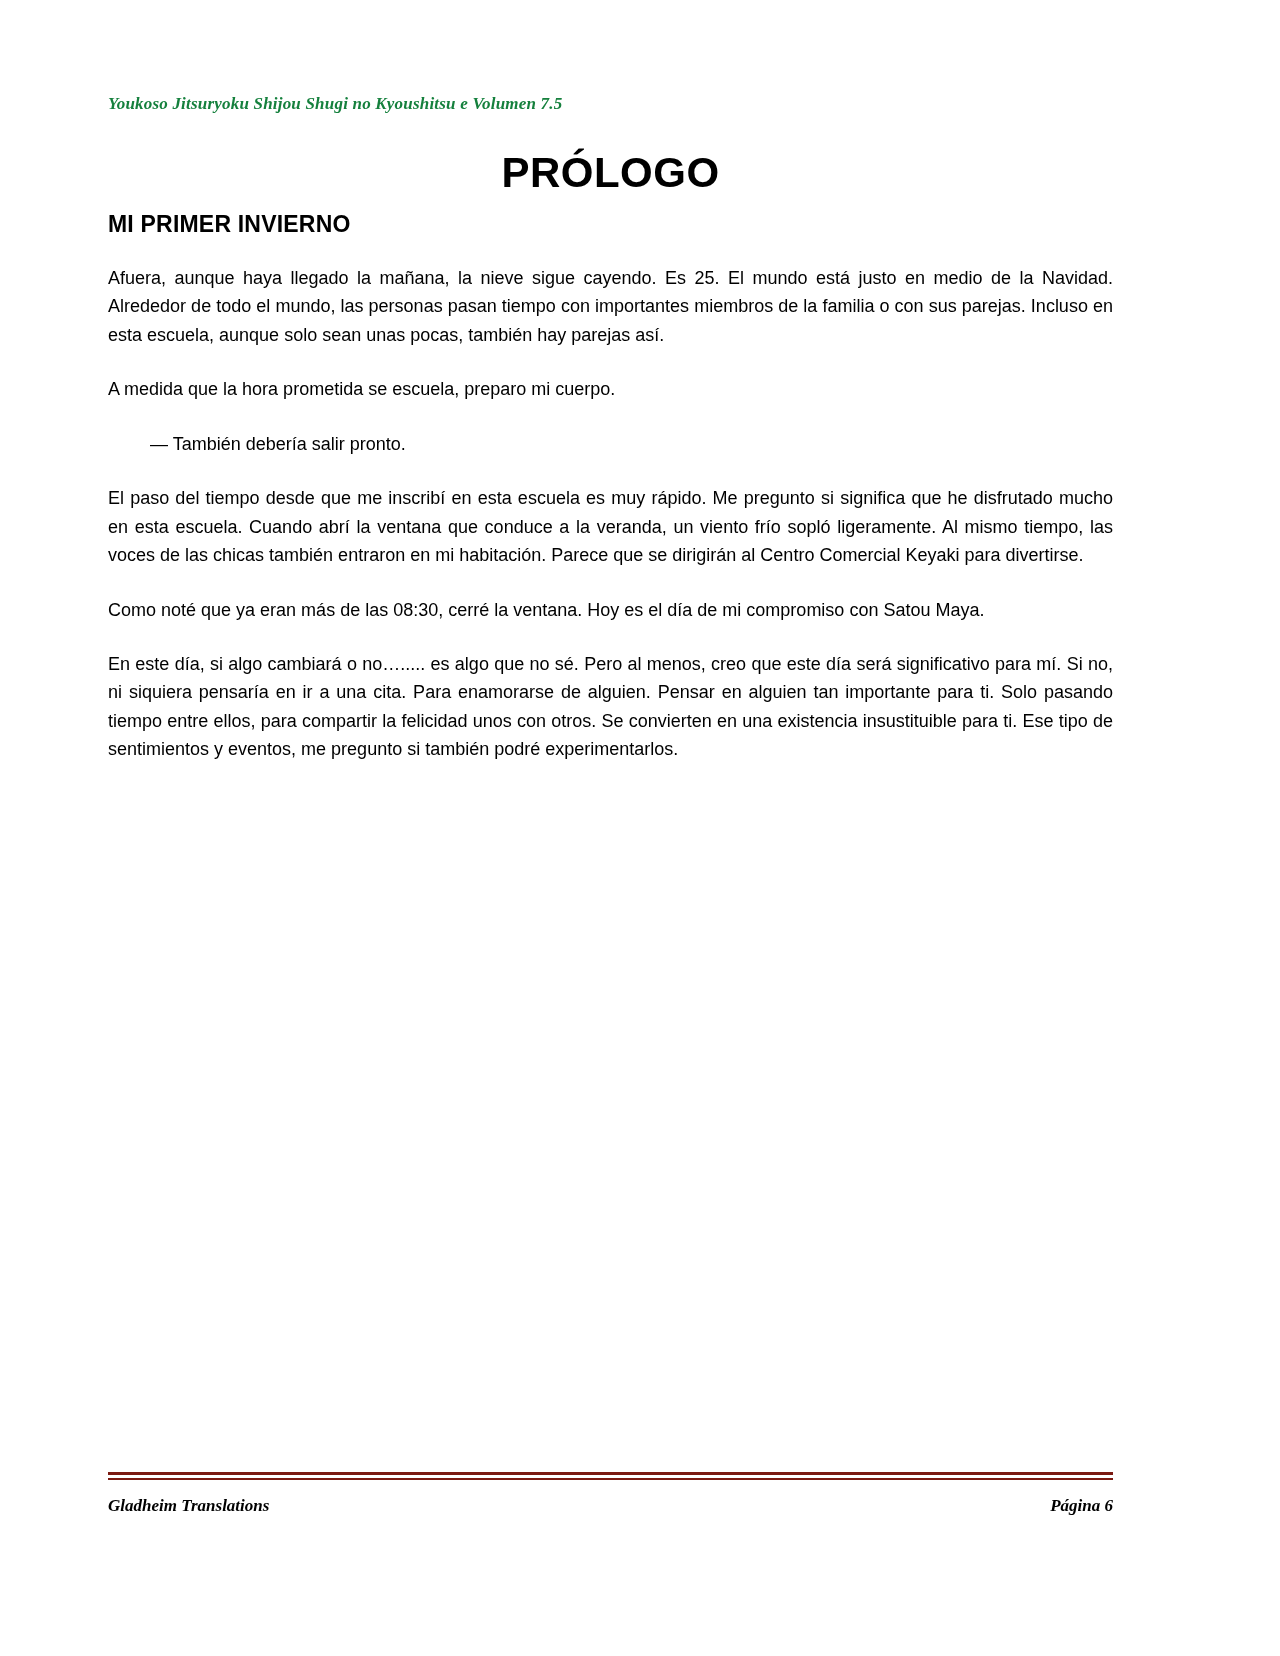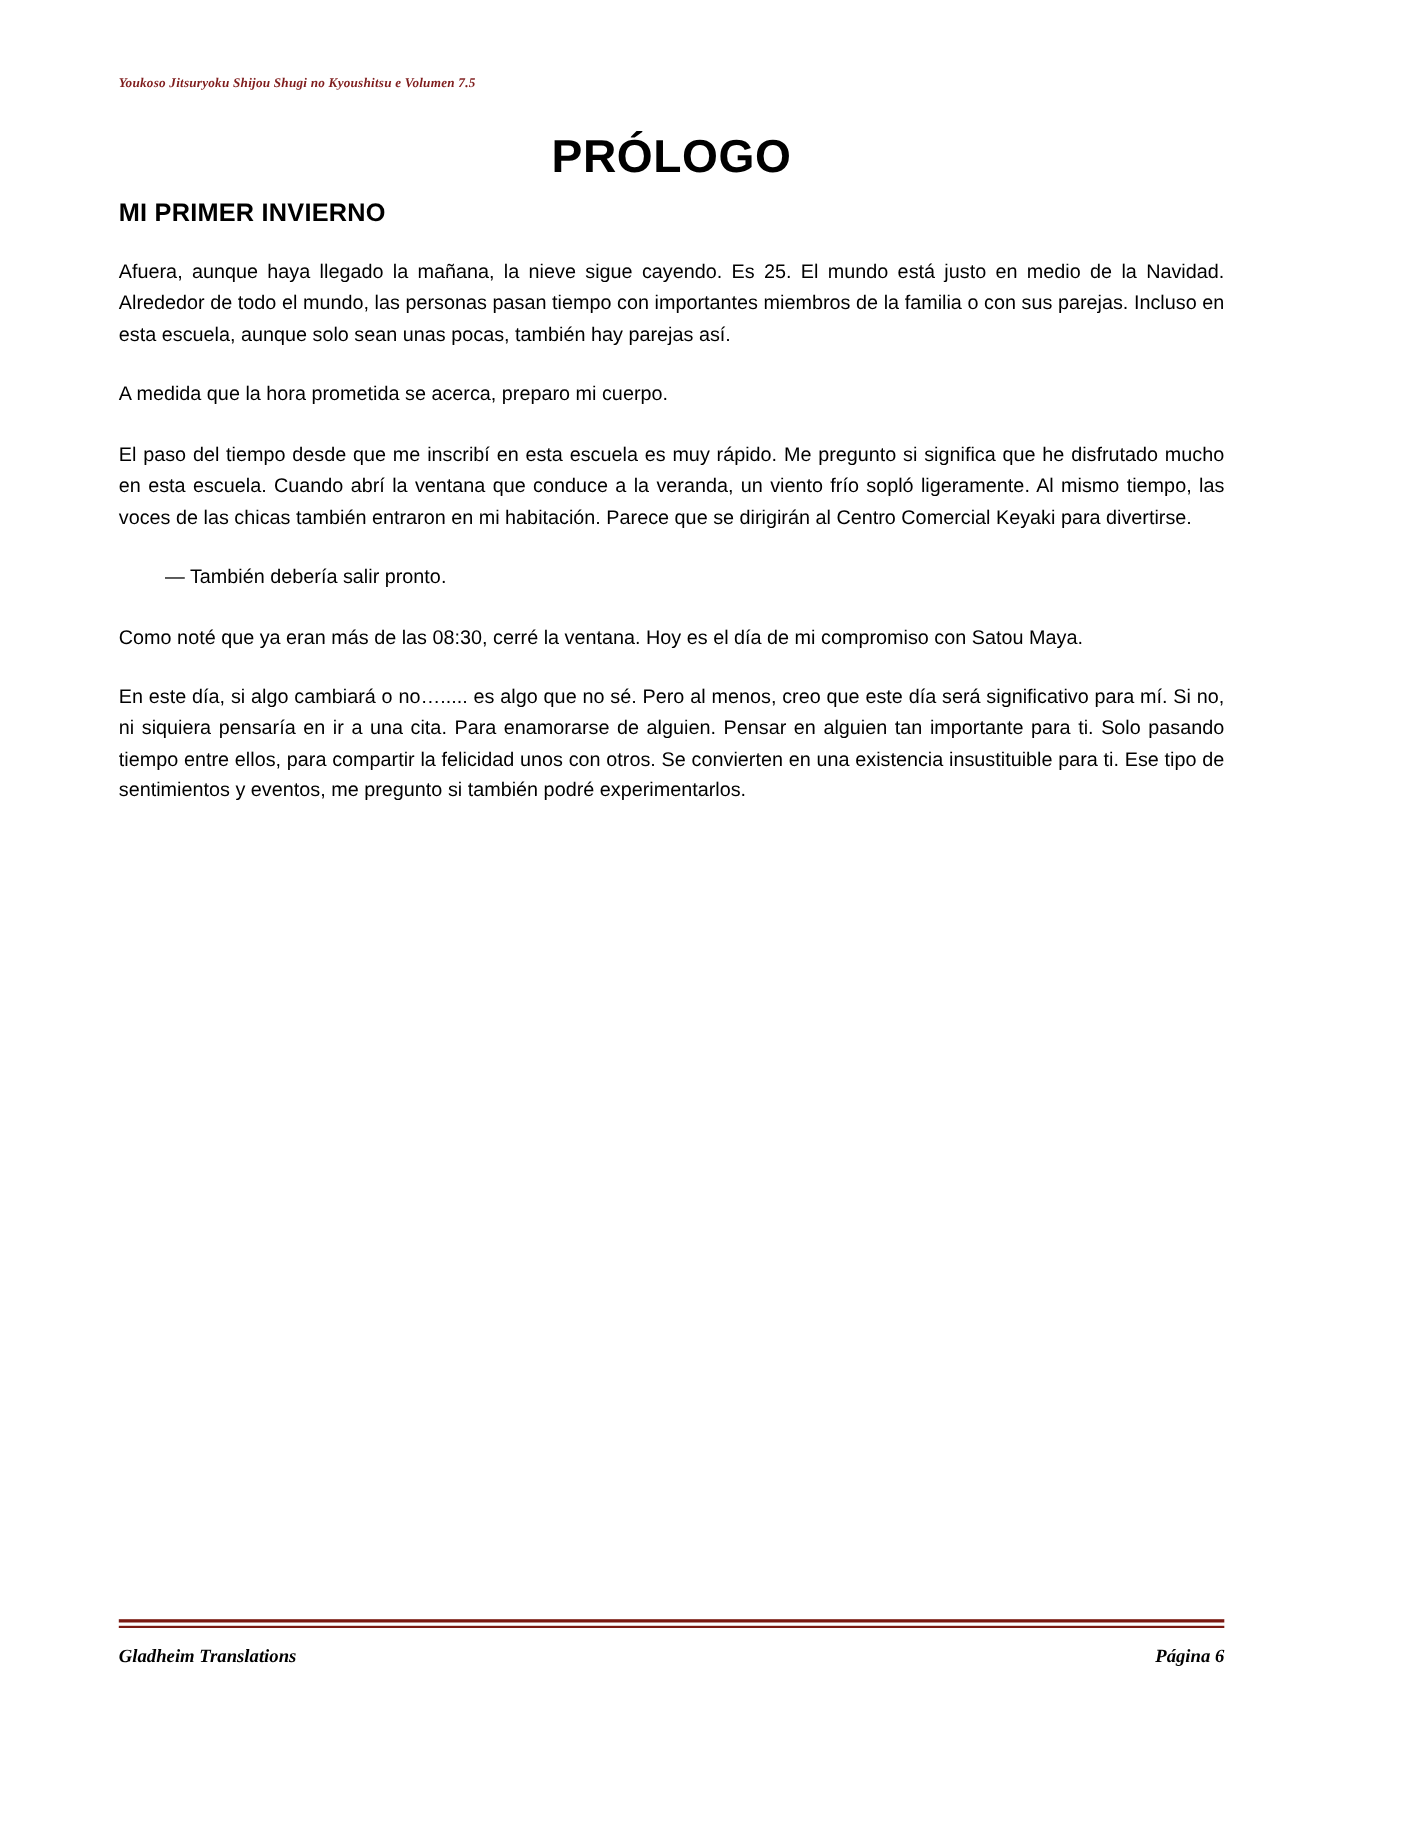--- a/index.html
+++ b/index.html
@@ -24,27 +24,27 @@
     box-sizing: border-box;
     padding: 0;
   }
   .content {
     position: absolute;
     left: 108px;
     top: 0;
     width: 1005px;
   }
   .header-line {
-    margin-top: 68px;
+    margin-top: 94px;
     font-family: "Liberation Serif", serif;
     font-style: italic;
     font-weight: bold;
-    font-size: 12px;
+    font-size: 17px;
     letter-spacing: 0.2px;
-    color: #7f1d1d;
+    color: #15803d;
   }
   .title {
     margin-top: 35px;
     text-align: center;
     font-size: 42px;
     font-weight: bold;
     letter-spacing: 0.5px;
   }
   .subtitle {
     margin-top: 14px;
@@ -104,23 +104,23 @@
 
   <div class="content">
 
     <div class="header-line">Youkoso Jitsuryoku Shijou Shugi no Kyoushitsu e Volumen 7.5</div>
 
     <div class="title">PRÓLOGO</div>
 
     <div class="subtitle">MI PRIMER INVIERNO</div>
 
     <p class="body-par">Afuera, aunque haya llegado la mañana, la nieve sigue cayendo. Es 25. El mundo está justo en medio de la Navidad. Alrededor de todo el mundo, las personas pasan tiempo con importantes miembros de la familia o con sus parejas. Incluso en esta escuela, aunque solo sean unas pocas, también hay parejas así.</p>
-    <p class="body-par noindent">A medida que la hora prometida se acerca, preparo mi cuerpo.</p>
+    <p class="body-par noindent">A medida que la hora prometida se escuela, preparo mi cuerpo.</p>
+    <p class="body-par dialog">— También debería salir pronto.</p>
     <p class="body-par">El paso del tiempo desde que me inscribí en esta escuela es muy rápido. Me pregunto si significa que he disfrutado mucho en esta escuela. Cuando abrí la ventana que conduce a la veranda, un viento frío sopló ligeramente. Al mismo tiempo, las voces de las chicas también entraron en mi habitación. Parece que se dirigirán al Centro Comercial Keyaki para divertirse.</p>
-    <p class="body-par dialog">— También debería salir pronto.</p>
     <p class="body-par">Como noté que ya eran más de las 08:30, cerré la ventana. Hoy es el día de mi compromiso con Satou Maya.</p>
     <p class="body-par">En este día, si algo cambiará o no…..... es algo que no sé. Pero al menos, creo que este día será significativo para mí. Si no, ni siquiera pensaría en ir a una cita. Para enamorarse de alguien. Pensar en alguien tan importante para ti. Solo pasando tiempo entre ellos, para compartir la felicidad unos con otros. Se convierten en una existencia insustituible para ti. Ese tipo de sentimientos y eventos, me pregunto si también podré experimentarlos.</p>
 
   </div>
 
   <div class="footer">
     <div class="footer-rule-top"></div>
     <div class="footer-rule-bottom"></div>
     <div class="footer-row">
       <span>Gladheim Translations</span>

